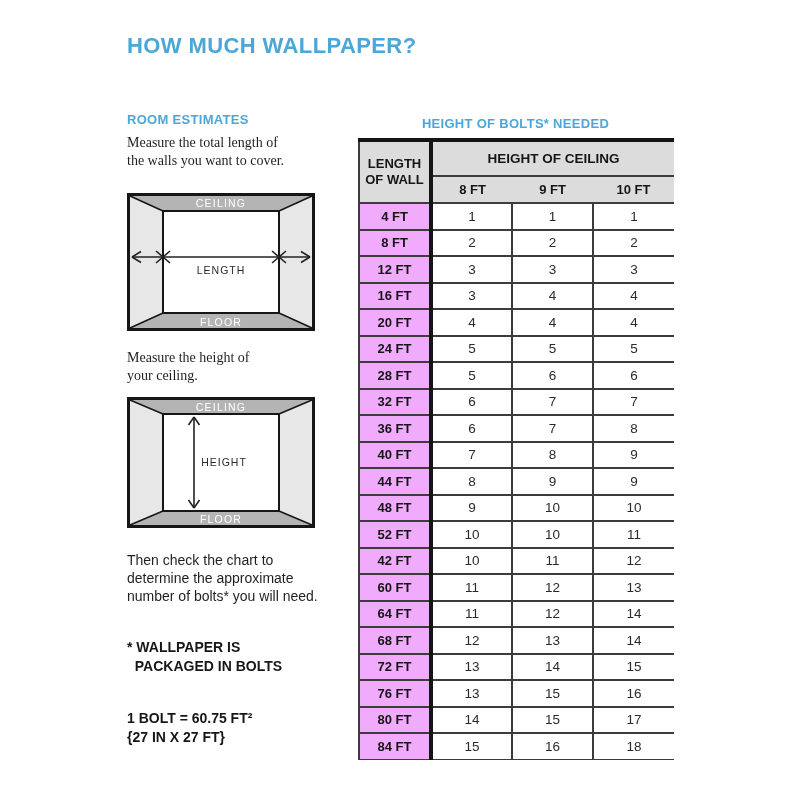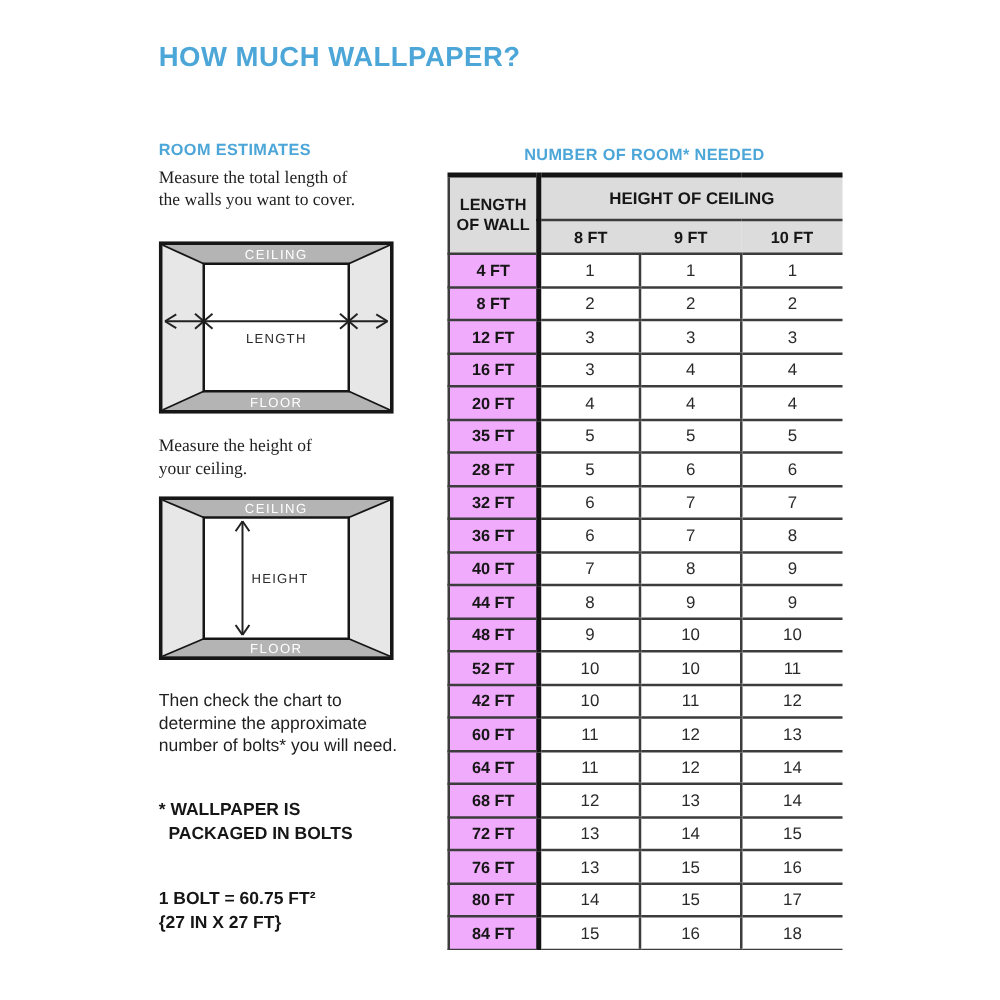--- a/index.html
+++ b/index.html
@@ -196,21 +196,21 @@
   <p class="body-text" style="top:551px;">Then check the chart to
 determine the approximate
 number of bolts* you will need.</p>
 
   <p class="note-text" style="top:638px;">* WALLPAPER IS
 &nbsp;&nbsp;PACKAGED IN BOLTS</p>
 
   <p class="note-text" style="top:682px;margin-top:27px;">1 BOLT = 60.75 FT²
 {27 IN X 27 FT}</p>
 
-  <h2 class="table-heading">NUMBER OF ROOM* NEEDED</h2>
+  <h2 class="table-heading">HEIGHT OF BOLTS* NEEDED</h2>
 
   <table class="bolts">
     <colgroup>
       <col style="width:72px">
       <col style="width:81px">
       <col style="width:81px">
       <col style="width:81px">
     </colgroup>
     <thead>
       <tr>
@@ -249,21 +249,21 @@
           <td class="datacell">4</td>
           <td class="datacell last">4</td>
         </tr>
         <tr class="datarow">
           <td class="rowhead">20 FT</td>
           <td class="datacell">4</td>
           <td class="datacell">4</td>
           <td class="datacell last">4</td>
         </tr>
         <tr class="datarow">
-          <td class="rowhead">35 FT</td>
+          <td class="rowhead">24 FT</td>
           <td class="datacell">5</td>
           <td class="datacell">5</td>
           <td class="datacell last">5</td>
         </tr>
         <tr class="datarow">
           <td class="rowhead">28 FT</td>
           <td class="datacell">5</td>
           <td class="datacell">6</td>
           <td class="datacell last">6</td>
         </tr>

